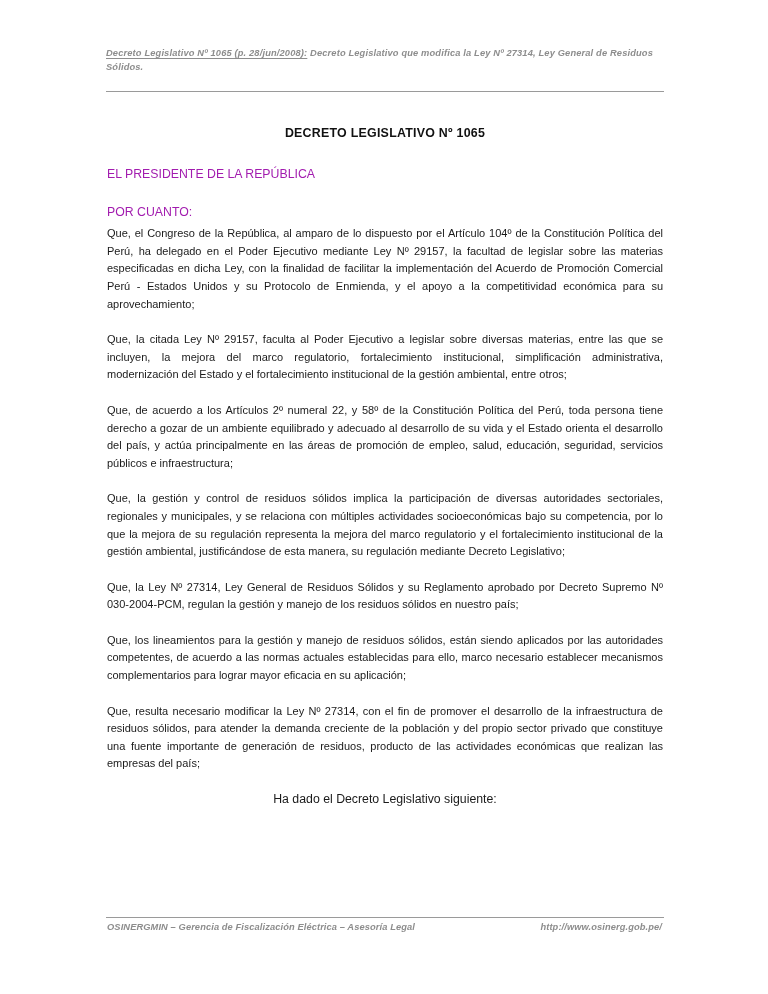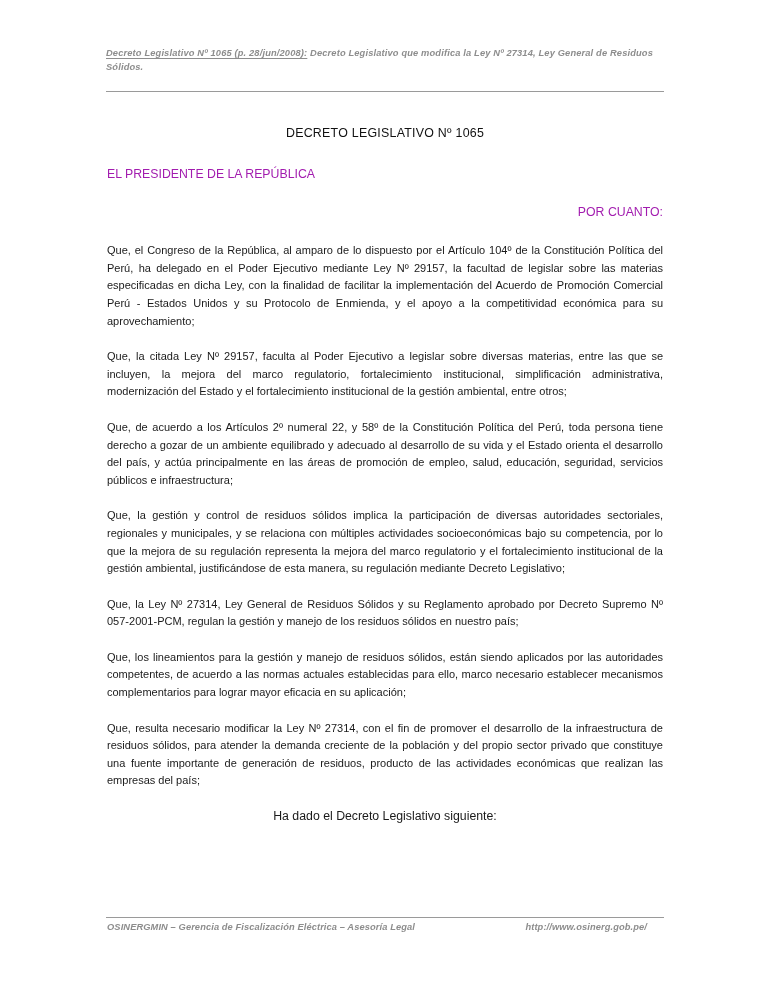--- a/index.html
+++ b/index.html
@@ -57,35 +57,35 @@
   
   .content {
     position: absolute;
     left: 107px;
     top: 126px;
     width: 556px;
   }
 
   .doc-title {
     font-size: 12.4px;
-    font-weight: normal;
+    font-weight: bold;
     text-align: center;
     letter-spacing: 0.25px;
     margin: 0 0 26px 0;
     color: #111111;
   }
 
   .lead {
     font-size: 12.3px;
     line-height: 17.6px;
     margin: 0 0 20px 0;
     text-align: left;
     color: #a21caf;
   }
-  .lead.tight { margin-bottom: 21px; text-align: right; }
+  .lead.tight { margin-bottom: 4px; }
 
   p.para {
     font-size: 11px;
     line-height: 17.6px;
     text-align: justify;
     text-justify: inter-word;
     margin: 0 0 18px 0;
     color: #1a1a1a;
     hyphens: none;
   }
@@ -120,21 +120,21 @@
     align-items: center;
   }
   .footer-left, .footer-right {
     font-size: 9.3px;
     font-style: italic;
     font-weight: bold;
     color: #8d8d8d;
     letter-spacing: 0.1px;
     white-space: nowrap;
   }
-  .footer-right { margin-right: 17px; }
+  .footer-right { margin-right: 2px; }
 </style>
 </head>
 <body>
 
 <div class="page">
 
   <div class="doc-header">
     <p class="doc-header-text"><span class="cite">Decreto Legislativo Nº 1065 (p. 28/jun/2008):</span><span>  Decreto Legislativo que modifica la Ley Nº 27314, Ley General de Residuos Sólidos.</span></p>
   </div>
   <div class="header-rule"></div>
@@ -143,21 +143,21 @@
 
     <h1 class="doc-title">DECRETO LEGISLATIVO Nº 1065</h1>
 
     <p class="lead">EL PRESIDENTE DE LA REPÚBLICA</p>
     <p class="lead tight">POR CUANTO:</p>
 
     <p class="para">Que, el Congreso de la República, al amparo de lo dispuesto por el Artículo 104º de la Constitución Política del Perú, ha delegado en el Poder Ejecutivo mediante Ley Nº 29157, la facultad de legislar sobre las materias especificadas en dicha Ley, con la finalidad de facilitar la implementación del Acuerdo de Promoción Comercial Perú - Estados Unidos y su Protocolo de Enmienda, y el apoyo a la competitividad económica para su aprovechamiento;</p>
     <p class="para">Que, la citada Ley Nº 29157, faculta al Poder Ejecutivo a legislar sobre diversas materias, entre las que se incluyen, la mejora del marco regulatorio, fortalecimiento institucional, simplificación administrativa, modernización del Estado y el fortalecimiento institucional de la gestión ambiental, entre otros;</p>
     <p class="para">Que, de acuerdo a los Artículos 2º numeral 22, y 58º de la Constitución Política del Perú, toda persona tiene derecho a gozar de un ambiente equilibrado y adecuado al desarrollo de su vida y el Estado orienta el desarrollo del país, y actúa principalmente en las áreas de promoción de empleo, salud, educación, seguridad, servicios públicos e infraestructura;</p>
     <p class="para">Que, la gestión y control de residuos sólidos implica la participación de diversas autoridades sectoriales, regionales y municipales, y se relaciona con múltiples actividades socioeconómicas bajo su competencia, por lo que la mejora de su regulación representa la mejora del marco regulatorio y el fortalecimiento institucional de la gestión ambiental, justificándose de esta manera, su regulación mediante Decreto Legislativo;</p>
-    <p class="para">Que, la Ley Nº 27314, Ley General de Residuos Sólidos y su Reglamento aprobado por Decreto Supremo Nº 057-2001-PCM, regulan la gestión y manejo de los residuos sólidos en nuestro país;</p>
+    <p class="para">Que, la Ley Nº 27314, Ley General de Residuos Sólidos y su Reglamento aprobado por Decreto Supremo Nº 030-2004-PCM, regulan la gestión y manejo de los residuos sólidos en nuestro país;</p>
     <p class="para">Que, los lineamientos para la gestión y manejo de residuos sólidos, están siendo aplicados por las autoridades competentes, de acuerdo a las normas actuales establecidas para ello, marco necesario establecer mecanismos complementarios para lograr mayor eficacia en su aplicación;</p>
     <p class="para">Que, resulta necesario modificar la Ley Nº 27314, con el fin de promover el desarrollo de la infraestructura de residuos sólidos, para atender la demanda creciente de la población y del propio sector privado que constituye una fuente importante de generación de residuos, producto de las actividades económicas que realizan las empresas del país;</p>
 
 
     <p class="closing">Ha dado el Decreto Legislativo siguiente:</p>
   </div>
 
   <div class="footer-rule"></div>
   <div class="doc-footer">
     <span class="footer-left">OSINERGMIN – Gerencia de Fiscalización Eléctrica – Asesoría Legal</span>

